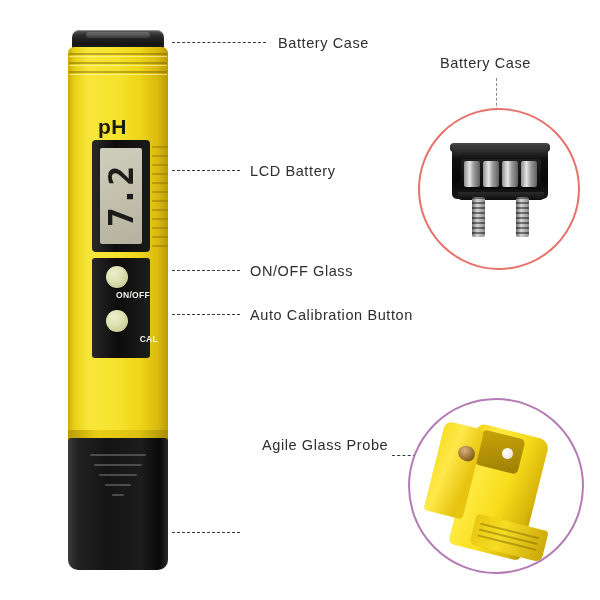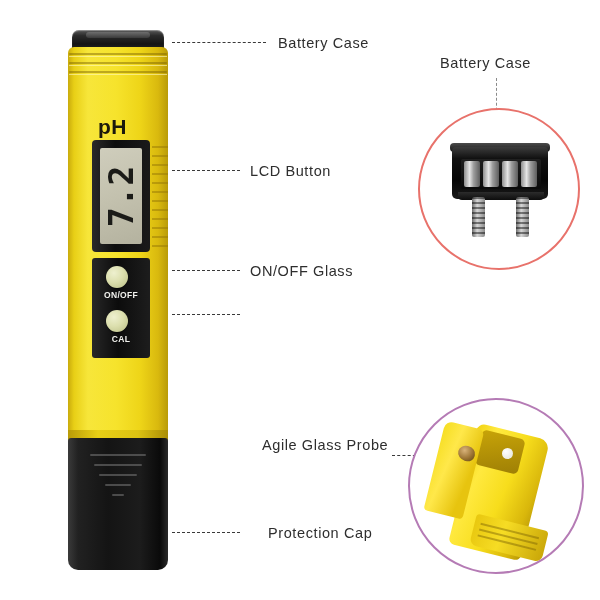--- a/index.html
+++ b/index.html
@@ -182,31 +182,31 @@
     width: 22px;
     height: 22px;
     border-radius: 50%;
     background: radial-gradient(circle at 36% 32%, #eef0cf 0%, #dcdfae 45%, #b9bd84 100%);
     box-shadow: 0 1px 1px rgba(0,0,0,.6);
   }
   .btn-onoff { top: 8px; }
   .btn-cal   { top: 52px; }
   .btn-label {
     position: absolute;
-    left: 4px;
+    left: 16px;
     width: 50px;
     text-align: center;
     font-family: "Liberation Sans", sans-serif;
     font-size: 8.5px;
     font-weight: 700;
     color: #f2f2ee;
     letter-spacing: 0.3px;
   }
   .btn-label-onoff { top: 32px; }
-  .btn-label-cal   { top: 76px; }
+  .btn-label-cal   { top: 76px; text-align: right; }
 
   
   .brand {
     position: absolute;
     left: 0;
     top: 338px;
     width: 100px;
     text-align: center;
     font-family: "Liberation Serif", serif;
     font-size: 20px;
@@ -414,24 +414,24 @@
     </div>
   </div>
 
   <div class="leader" style="left:172px; top:42px;  width:94px;"></div>
   <div class="leader" style="left:172px; top:170px; width:68px;"></div>
   <div class="leader" style="left:172px; top:270px; width:68px;"></div>
   <div class="leader" style="left:172px; top:314px; width:68px;"></div>
   <div class="leader" style="left:172px; top:532px; width:68px;"></div>
 
   <div class="label" style="left:278px; top:36px;">Battery Case</div>
-  <div class="label" style="left:250px; top:164px;">LCD Button</div>
+  <div class="label" style="left:250px; top:164px;">LCD Battery</div>
   <div class="label" style="left:250px; top:264px;">ON/OFF Glass</div>
+  <div class="label" style="left:250px; top:308px;">Auto Calibration Button</div>
   <div class="label" style="left:262px; top:438px;">Agile Glass Probe</div>
-  <div class="label" style="left:268px; top:526px;">Protection Cap</div>
 
   <div class="leader" style="left:392px; top:455px; width:50px;"></div>
   <div class="leader" style="left:452px; top:455px; width:42px;"></div>
 
   <div class="label" style="left:440px; top:56px;">Battery Case</div>
   <div class="leader-v" style="left:496px; top:78px; height:92px;"></div>
 
   <div class="inset-circle" id="inset-battery">
     <div class="batt-art">
       <div class="batt-flange"></div>

